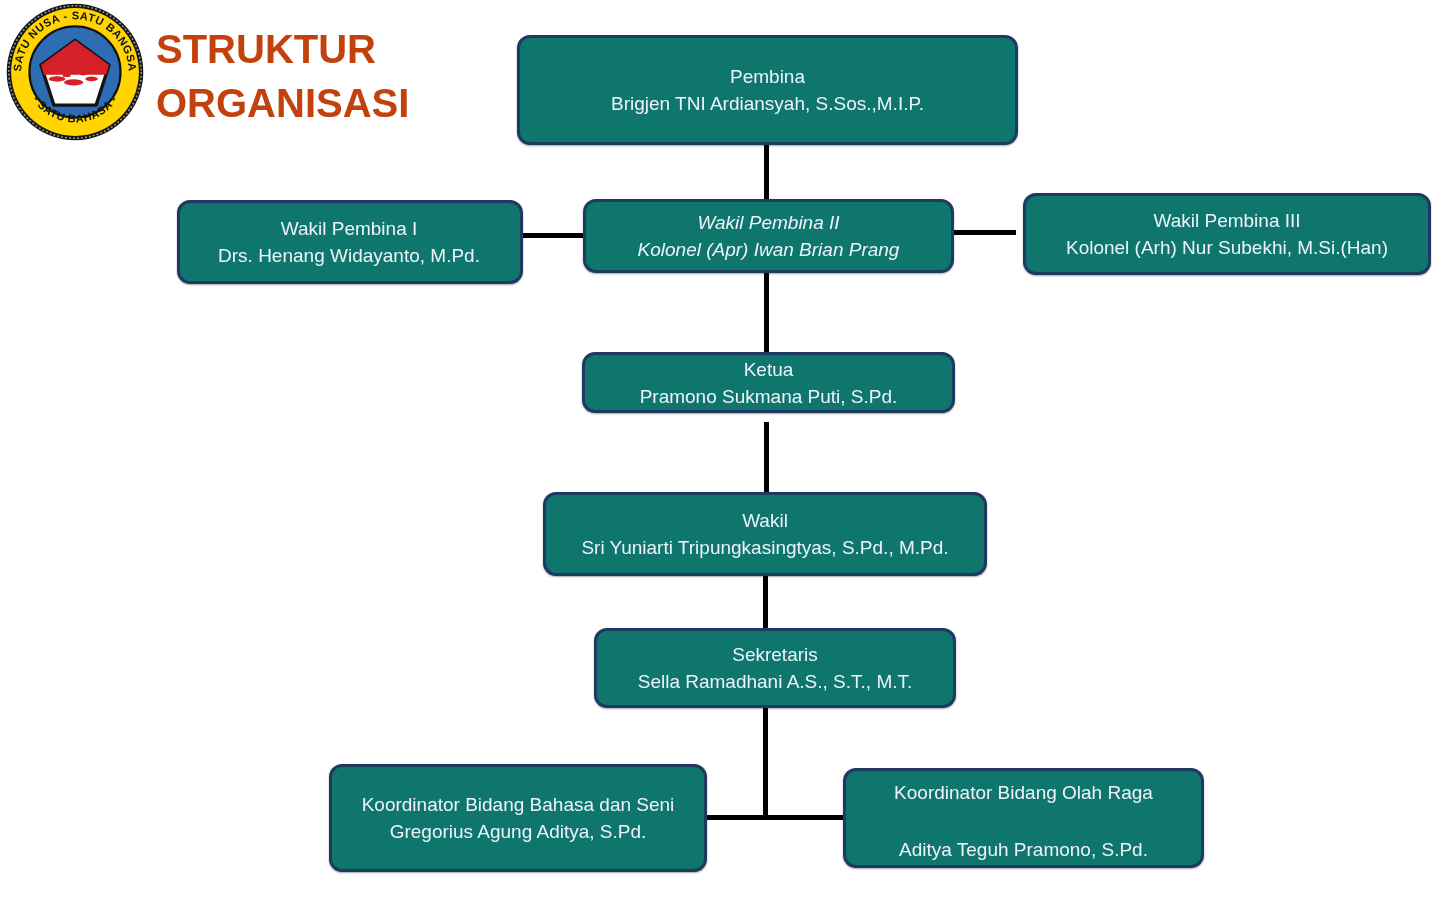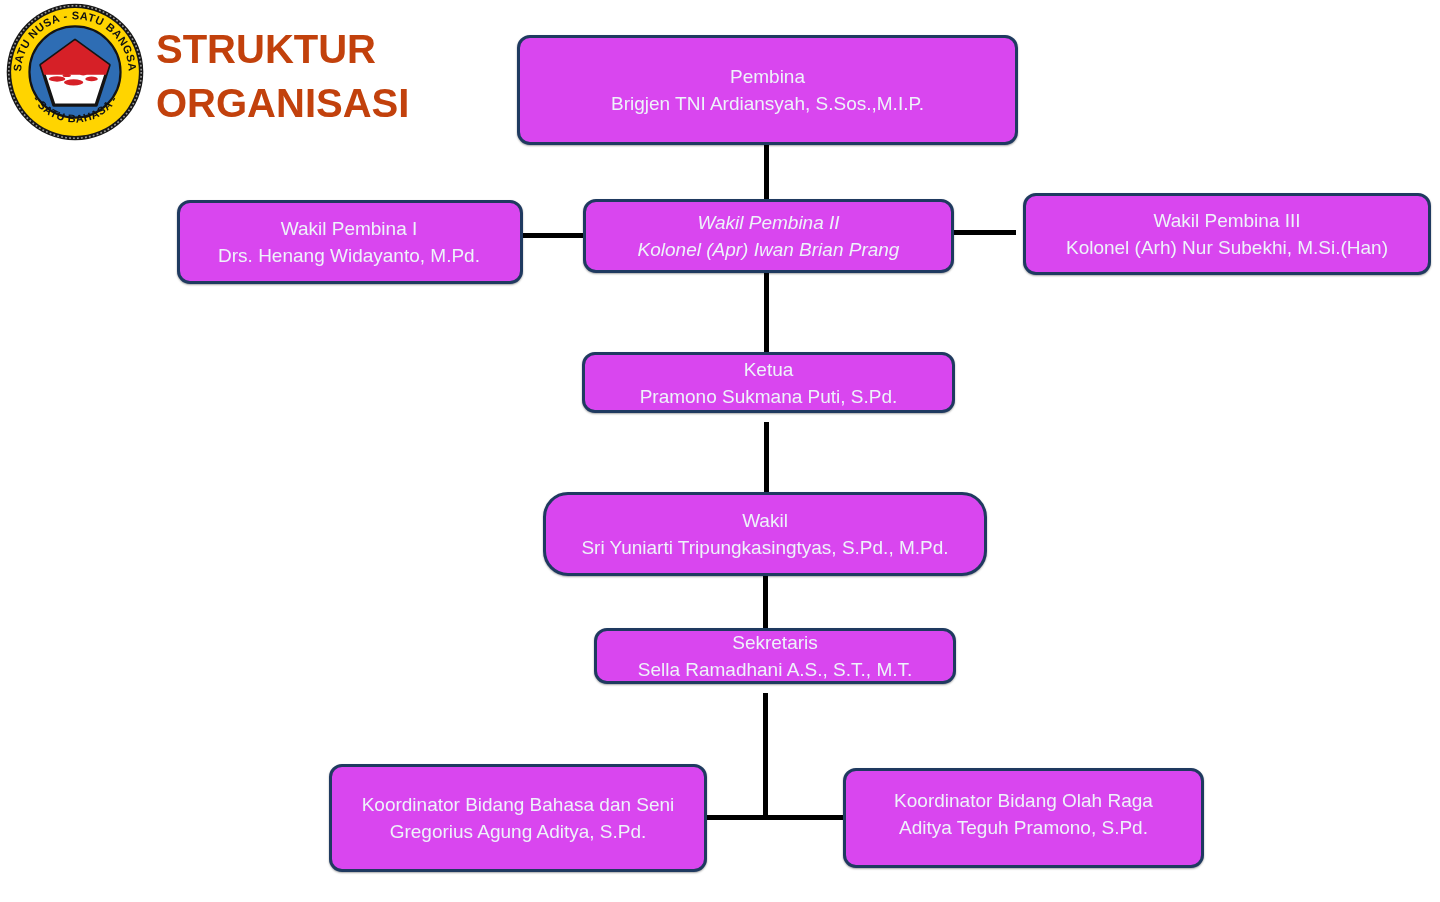--- a/index.html
+++ b/index.html
@@ -4,26 +4,26 @@
 <style>
   html,body{margin:0;padding:0;background:#ffffff;}
   body{font-family:"Liberation Sans", sans-serif;}
   .canvas{position:relative;width:1440px;height:902px;background:#ffffff;overflow:hidden;}
 
   .title{position:absolute;left:156px;top:22px;font-size:40px;font-weight:700;
          color:#c2410c;line-height:54px;letter-spacing:0px;}
 
   .logo{position:absolute;left:6px;top:3px;width:138px;height:138px;}
 
-  .node{position:absolute;background:#d946ef;border:3px solid #1f3a60;border-radius:13px;
+  .node{position:absolute;background:#0f766e;border:3px solid #1f3a60;border-radius:13px;
         box-sizing:border-box;display:flex;flex-direction:column;justify-content:center;
         align-items:center;text-align:center;color:#eef3fa;font-size:19px;line-height:27px;
         padding:2px 10px;box-shadow:0 1px 2px rgba(0,0,0,0.35);}
   .node .role, .node .person{width:100%;}
-  .node.top-align{justify-content:flex-start;padding-top:16px;}
+  .node.top-align{justify-content:space-between;padding-top:8px;}
 
   .connector{position:absolute;background:#000000;}
 </style>
 </head>
 <body>
 
 <div class="canvas">
 
   <svg class="logo" viewBox="0 0 100 100">
     <defs>
@@ -86,26 +86,26 @@
   <div class="node" style="left:1023px;top:193px;width:408px;height:82px;">
     <div class="role">Wakil Pembina III</div>
     <div class="person">Kolonel (Arh) Nur Subekhi, M.Si.(Han)</div>
   </div>
 
   <div class="node" style="left:582px;top:352px;width:373px;height:61px;">
     <div class="role">Ketua</div>
     <div class="person">Pramono Sukmana Puti, S.Pd.</div>
   </div>
 
-  <div class="node" style="left:543px;top:492px;width:444px;height:84px;border-radius:25px;">
+  <div class="node" style="left:543px;top:492px;width:444px;height:84px;">
     <div class="role">Wakil</div>
     <div class="person">Sri Yuniarti Tripungkasingtyas, S.Pd., M.Pd.</div>
   </div>
 
-  <div class="node" style="left:594px;top:628px;width:362px;height:56px;">
+  <div class="node" style="left:594px;top:628px;width:362px;height:80px;">
     <div class="role">Sekretaris</div>
     <div class="person">Sella Ramadhani A.S., S.T., M.T.</div>
   </div>
 
   <div class="node" style="left:329px;top:764px;width:378px;height:108px;">
     <div class="role">Koordinator Bidang Bahasa  dan Seni</div>
     <div class="person">Gregorius Agung Aditya, S.Pd.</div>
   </div>
 
   <div class="node top-align" style="left:843px;top:768px;width:361px;height:100px;">

